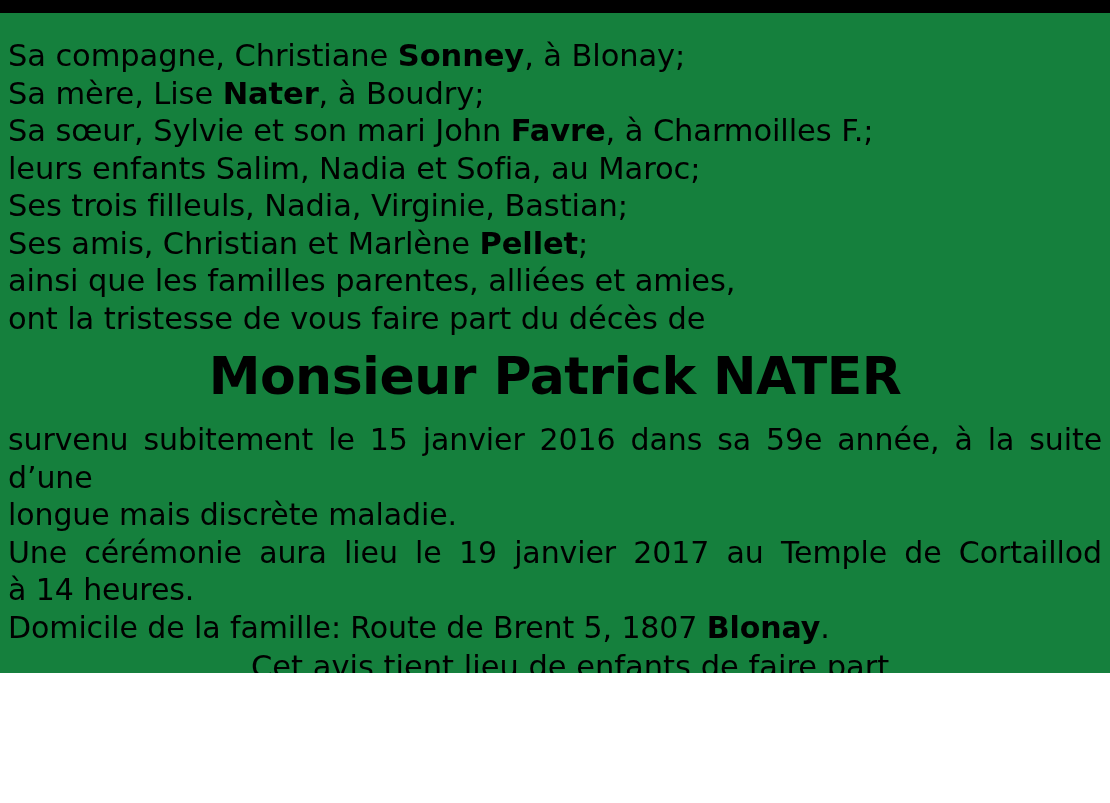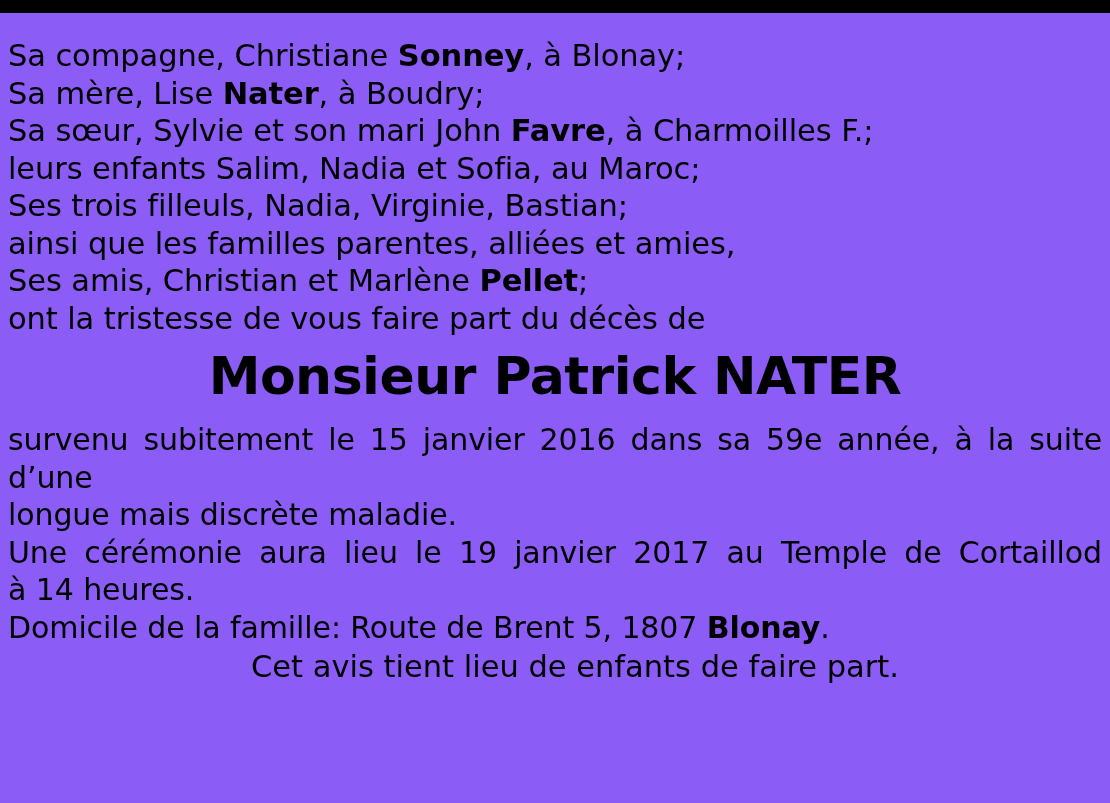--- a/index.html
+++ b/index.html
@@ -2,22 +2,22 @@
 <html><head>
 <meta charset="utf-8">
 <style>
   html, body {
     margin: 0;
     padding: 0;
     background: #ffffff;
   }
   .page {
     width: 1110px;
-    height: 803px;
-    background: #8b5cf6;
+    height: 673px;
+    background: #15803d;
     box-sizing: border-box;
     position: relative;
     overflow: hidden;
     font-family: "DejaVu Sans", sans-serif;
     color: #000000;
   }
   .top-rule {
     position: absolute;
     top: 0;
     left: 0;
@@ -80,22 +80,22 @@
   <div class="top-rule"></div>
 
   <div class="body-wrap">
 
     <div class="survivors">
         <div class="line"><span>Sa compagne, Christiane </span><b>Sonney</b><span>, à Blonay;</span></div>
         <div class="line"><span>Sa mère, Lise </span><b>Nater</b><span>, à Boudry;</span></div>
         <div class="line"><span>Sa sœur, Sylvie et son mari John </span><b>Favre</b><span>, à Charmoilles F.;</span></div>
         <div class="line"><span>leurs enfants Salim, Nadia et Sofia, au Maroc;</span></div>
         <div class="line"><span>Ses trois filleuls, Nadia, Virginie, Bastian;</span></div>
+        <div class="line"><span>Ses amis, Christian et Marlène </span><b>Pellet</b><span>;</span></div>
         <div class="line"><span>ainsi que les familles parentes, alliées et amies,</span></div>
-        <div class="line"><span>Ses amis, Christian et Marlène </span><b>Pellet</b><span>;</span></div>
         <div class="line"><span>ont la tristesse de vous faire part du décès de</span></div>
       </div>
 
     <div class="name-block">Monsieur Patrick NATER</div>
 
     <div class="details">
         <div class="justify"><span>survenu subitement le 15 janvier 2016 dans sa 59e année, à la suite d’une</span></div>
         <div class="plain"><span>longue mais discrète maladie.</span></div>
         <div class="justify"><span>Une cérémonie aura lieu le 19 janvier 2017 au Temple de Cortaillod</span></div>
         <div class="plain"><span>à 14 heures.</span></div>

